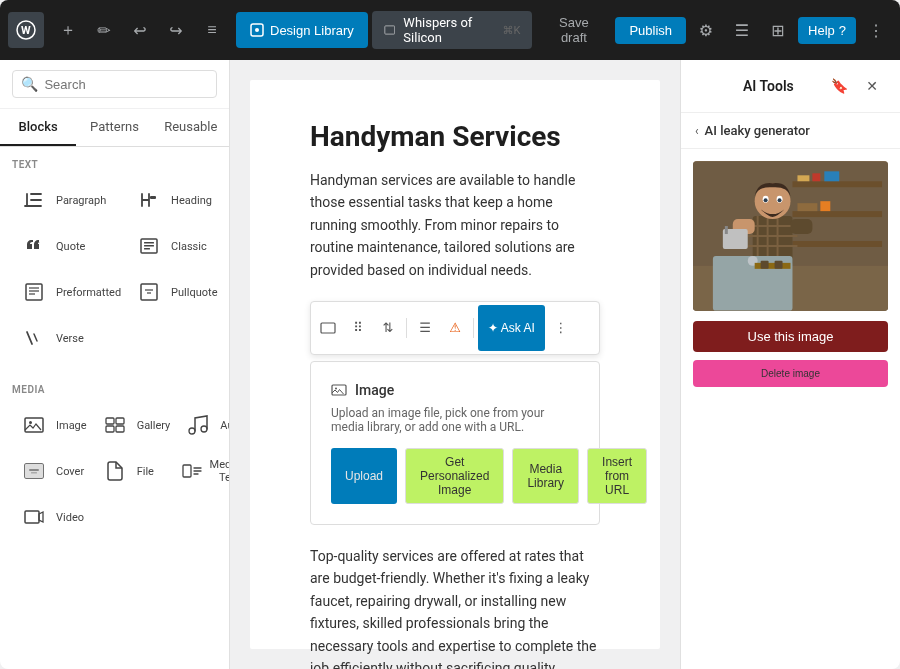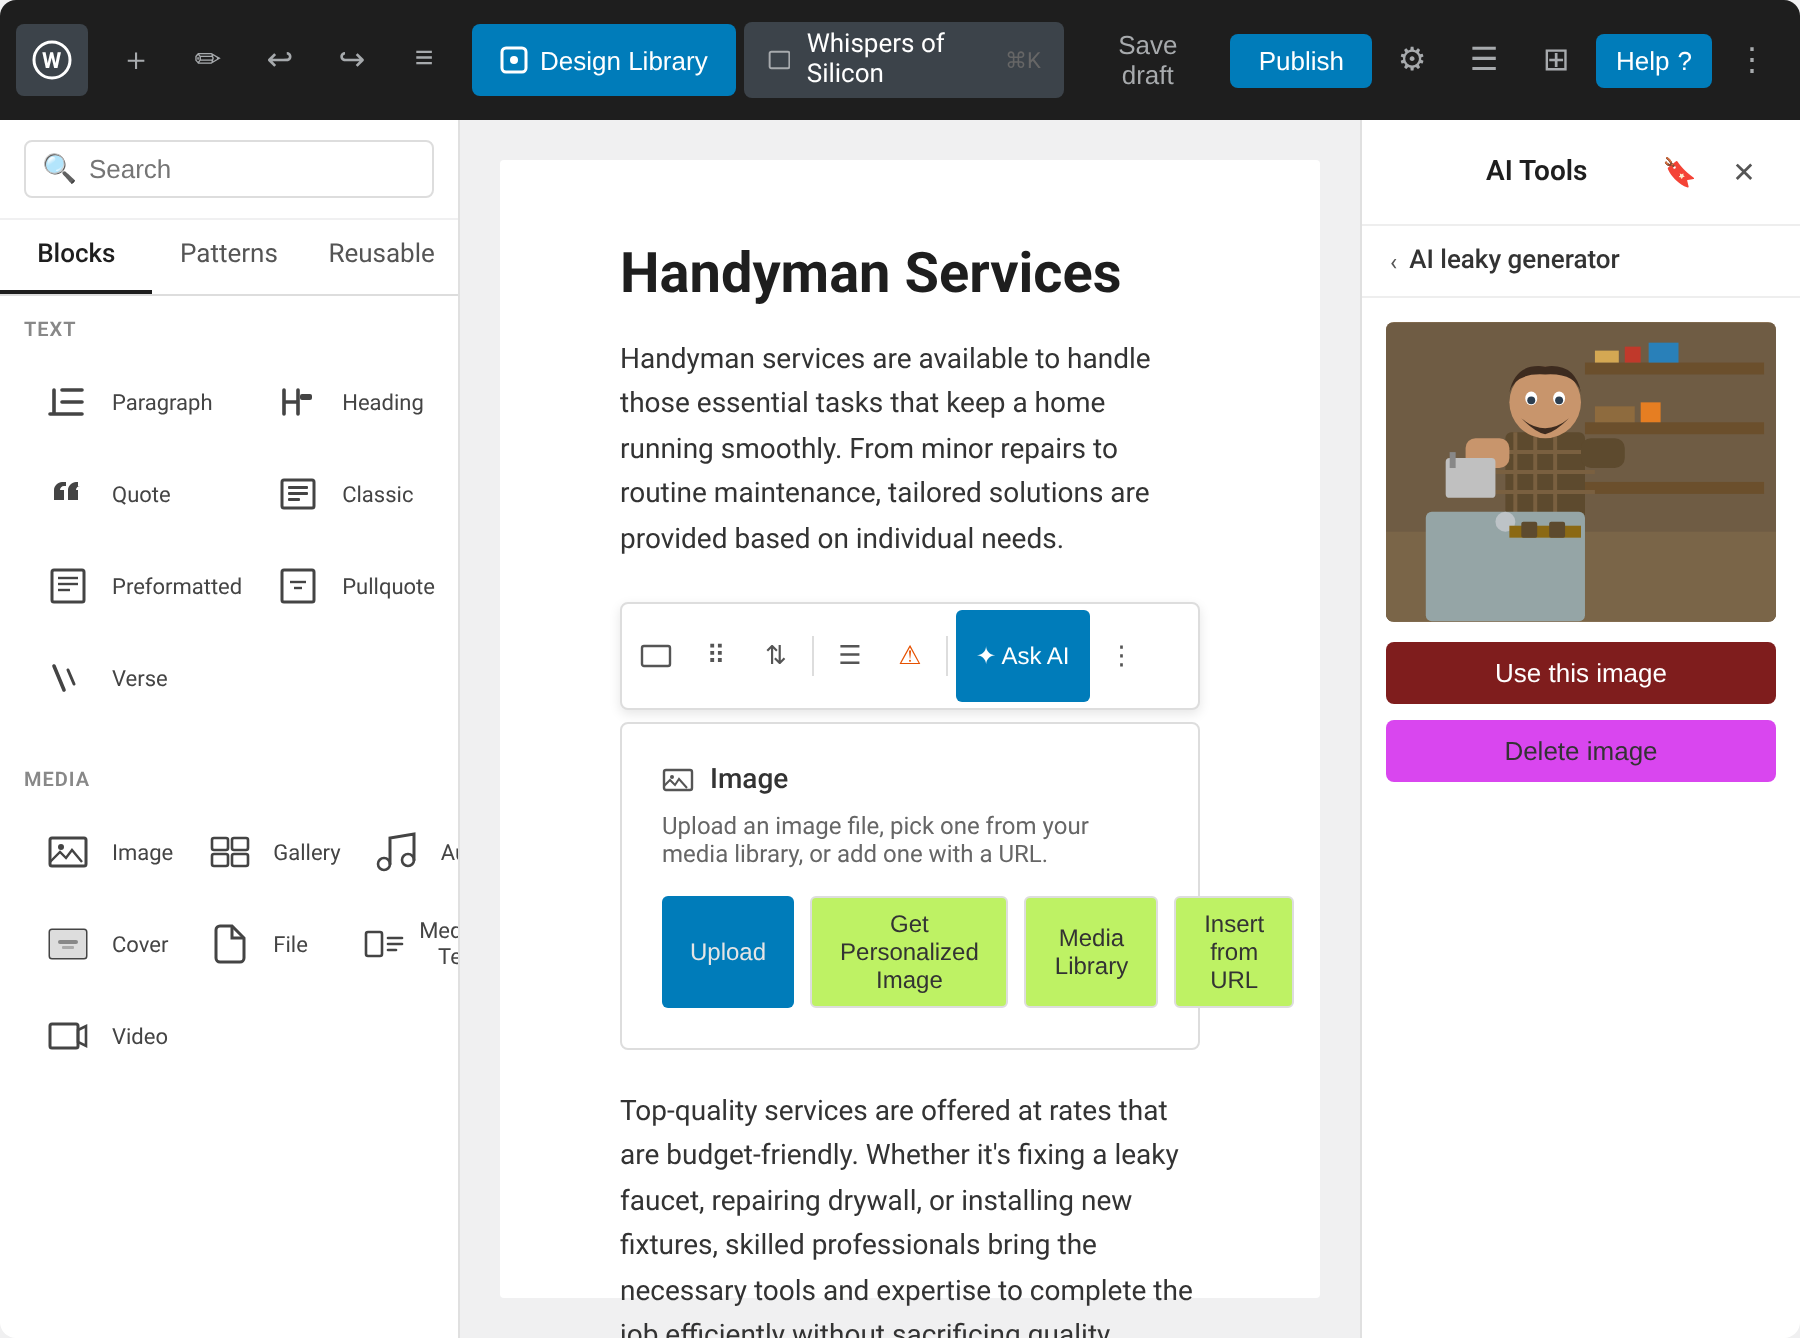--- a/index.html
+++ b/index.html
@@ -360,26 +360,26 @@
       color: white;
       border: none;
       border-radius: 4px;
       padding: 8px;
       font-size: 13px;
       cursor: pointer;
       margin-bottom: 8px;
     }
     .delete-image-btn {
       width: 100%;
-      background: #d946ef;
+      background: #ec4899;
       color: #333;
       border: none;
       border-radius: 4px;
       padding: 8px;
-      font-size: 13px;
+      font-size: 10px;
       cursor: pointer;
     }
   </style>
 </head>
 <body>
 
 <div class="topbar">
   <div class="wp-logo">
     <svg width="20" height="20" viewBox="0 0 20 20" fill="white">
       <circle cx="10" cy="10" r="9" fill="none" stroke="white" stroke-width="1.5"></circle>

